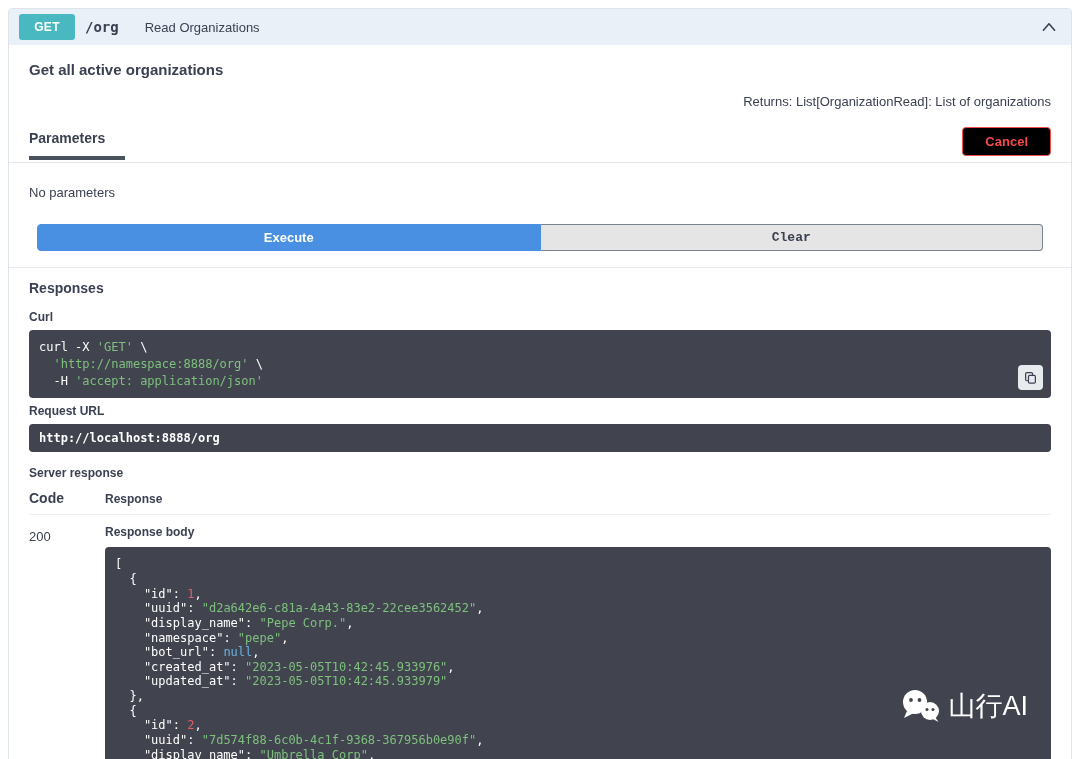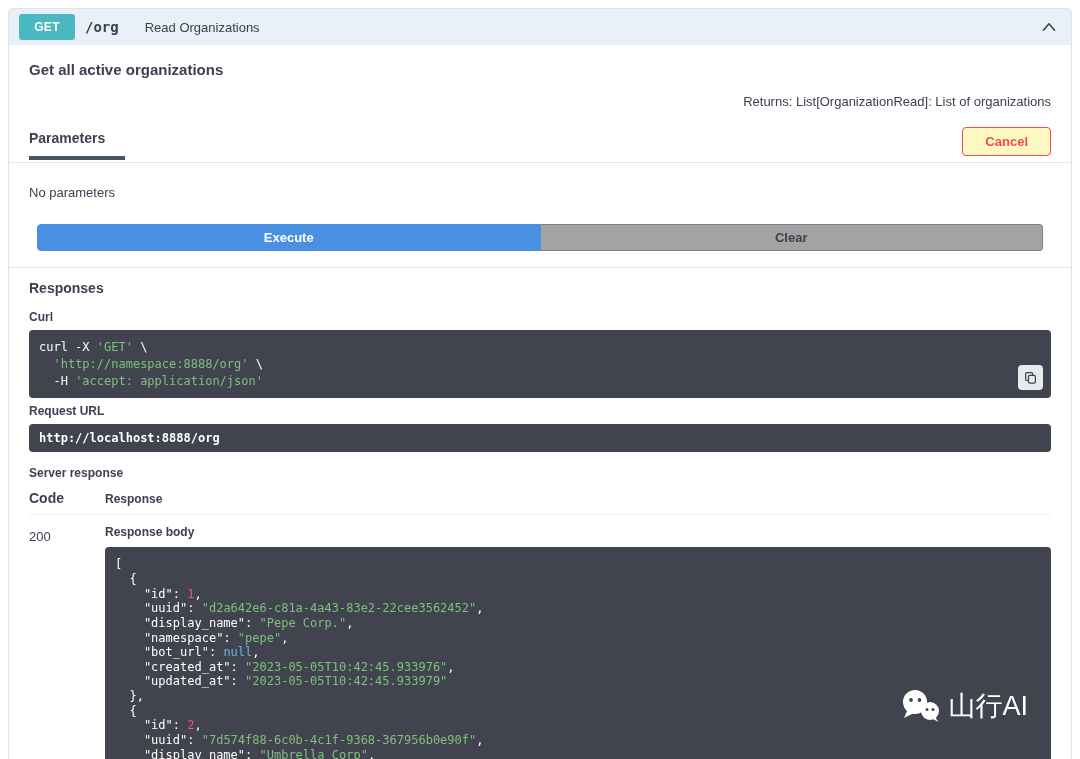--- a/index.html
+++ b/index.html
@@ -48,44 +48,44 @@
     border-bottom: 1px solid #e3e8ee;
   }
   .tab-parameters {
     font-size: 14px; font-weight: bold;
     padding-bottom: 10px; width: 96px;
     border-bottom: 4px solid var(--tab-underline, #49535d);
     margin-bottom: -1px; cursor: pointer;
   }
   .cancel-btn {
     font-family: "Liberation Sans", sans-serif;
-    background: #fef9c3; border: 1px solid var(--cancel-red, #f44b4b);
+    background: #000000; border: 1px solid var(--cancel-red, #f44b4b);
     color: var(--cancel-red, #f44b4b);
     font-weight: bold; font-size: 13px;
     padding: 6px 22px; border-radius: 4px;
     margin-bottom: 6px; cursor: pointer;
   }
 
   .no-params { padding: 22px 20px 24px; font-size: 13px; }
 
   
   .execute-row { display: flex; padding: 0 28px 16px; }
   .execute-btn {
     flex: 1; background: var(--execute-bg, #4990e2);
     border: 1px solid var(--execute-bg, #4990e2);
     color: #fff; font-weight: bold; font-size: 13px;
     padding: 5px 0; border-radius: 4px 0 0 4px; cursor: pointer;
     font-family: "Liberation Sans", sans-serif;
   }
   .clear-btn {
-    flex: 1; background: #a3a3a3;
+    flex: 1; background: #e5e5e5;
     border: 1px solid #7a828c; border-left: none;
     color: #3b4151; font-weight: bold; font-size: 13px;
     padding: 5px 0; border-radius: 0 4px 4px 0; cursor: pointer;
-    font-family: Liberation Sans, sans-serif;
+    font-family: Liberation Mono, monospace;
   }
 
   
   .responses-header {
     border-top: 1px solid #e3e8ee;
     padding: 12px 20px 10px;
     font-size: 14px; font-weight: bold;
   }
   .responses-body { padding: 0 20px; }
   .small-label { font-size: 12px; font-weight: bold; }

